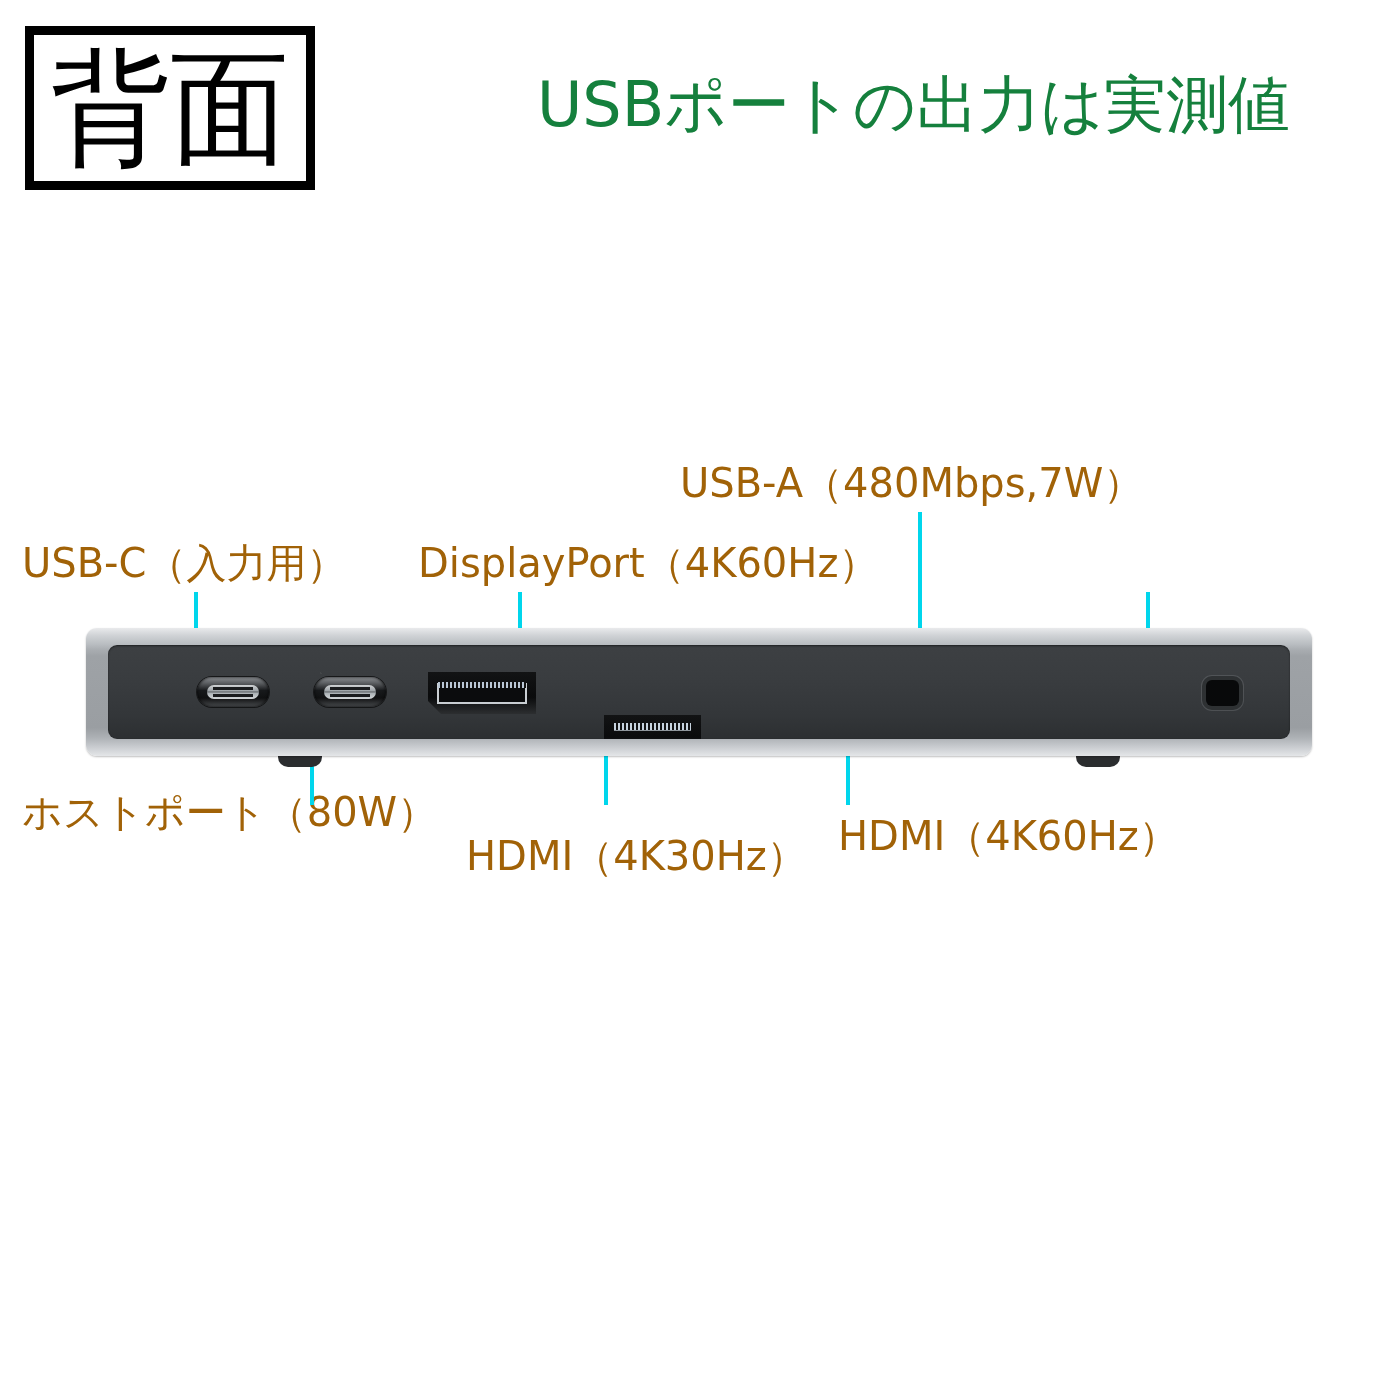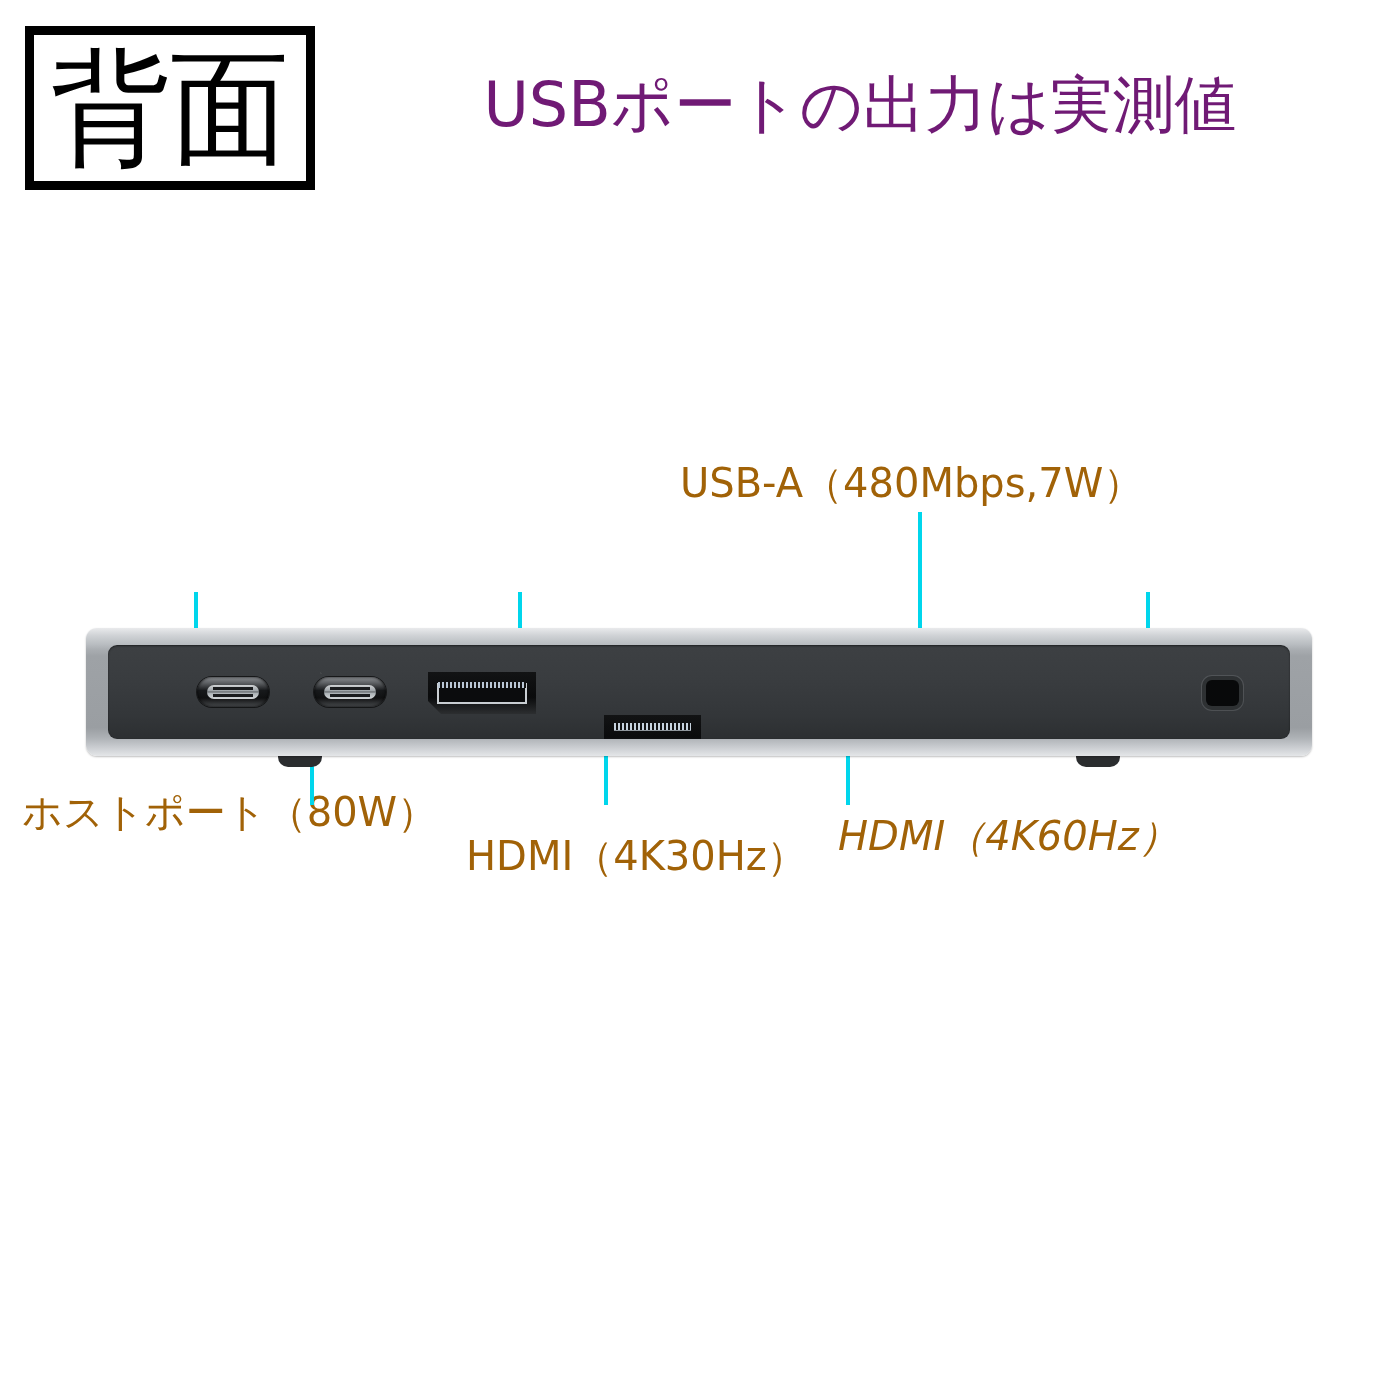--- a/index.html
+++ b/index.html
@@ -21,21 +21,21 @@
   #badge span{
     font-size:124px;line-height:1;color:#000;font-weight:400;
     letter-spacing:0px;
     font-family:"DejaVu Sans","Liberation Sans",sans-serif;
     transform:scaleX(0.96);
   }
 
   
   #headline{
     position:absolute;left:430px;top:72px;width:860px;
-    text-align:center;font-size:62px;line-height:1.05;color:#701a75;
+    text-align:right;font-size:62px;line-height:1.05;color:#15803d;
     font-family:"DejaVu Sans","Liberation Sans",sans-serif;
     white-space:nowrap;
   }
 
   
   .lbl{
     position:absolute;font-size:40px;line-height:1;color:#a16207;
     white-space:nowrap;
     font-family:"DejaVu Sans","Liberation Sans",sans-serif;
   }
@@ -133,25 +133,27 @@
 <body>
 
 <div id="stage">
 
   <div id="badge">
     <span>背面</span>
   </div>
 
   <div id="headline">USBポートの出力は実測値</div>
 
+  <div class="lbl" style="left:22px;top:543px;">USB-C（入力用）</div>
+  <div class="lbl" style="left:418px;top:543px;">DisplayPort（4K60Hz）</div>
   <div class="lbl" style="left:680px;top:463px;">USB-A（480Mbps,7W）</div>
 
   <div class="lbl" style="left:22px;top:792px;">ホストポート（80W）</div>
   <div class="lbl" style="left:466px;top:816px;margin-top:20px;">HDMI（4K30Hz）</div>
-  <div class="lbl" style="left:838px;top:816px;font-style:italic;">HDMI（4K60Hz）</div>
+  <div class="lbl" style="left:838px;top:816px;">HDMI（4K60Hz）</div>
 
   <div class="leader" style="left:194px;top:592px;height:96px;"></div>
   <div class="dot" style="left:188px;top:679px;"></div>
 
   <div class="leader" style="left:518px;top:592px;height:96px;"></div>
   <div class="dot" style="left:512px;top:679px;"></div>
 
   <div class="leader" style="left:918px;top:512px;height:172px;"></div>
   <div class="dot" style="left:912px;top:676px;"></div>
 

